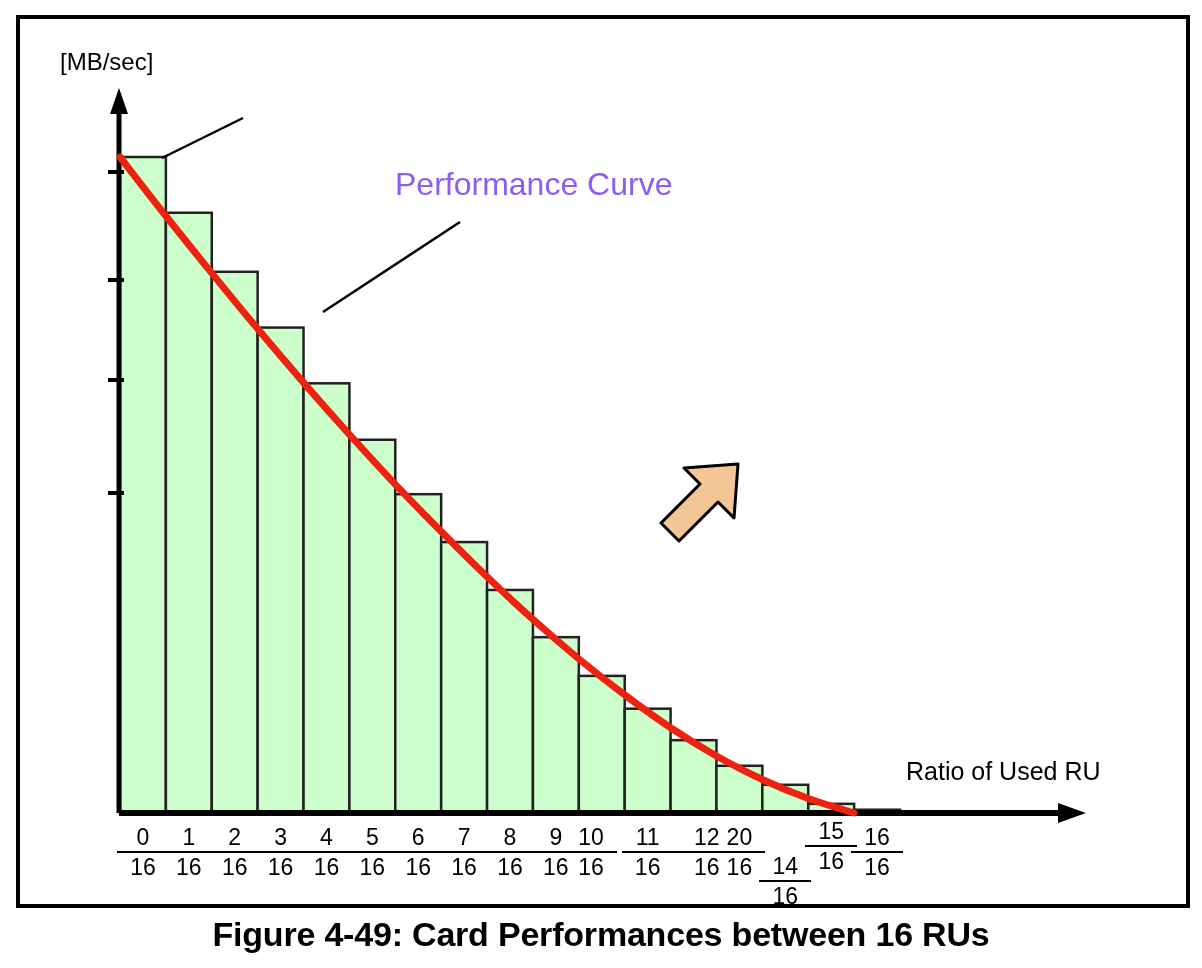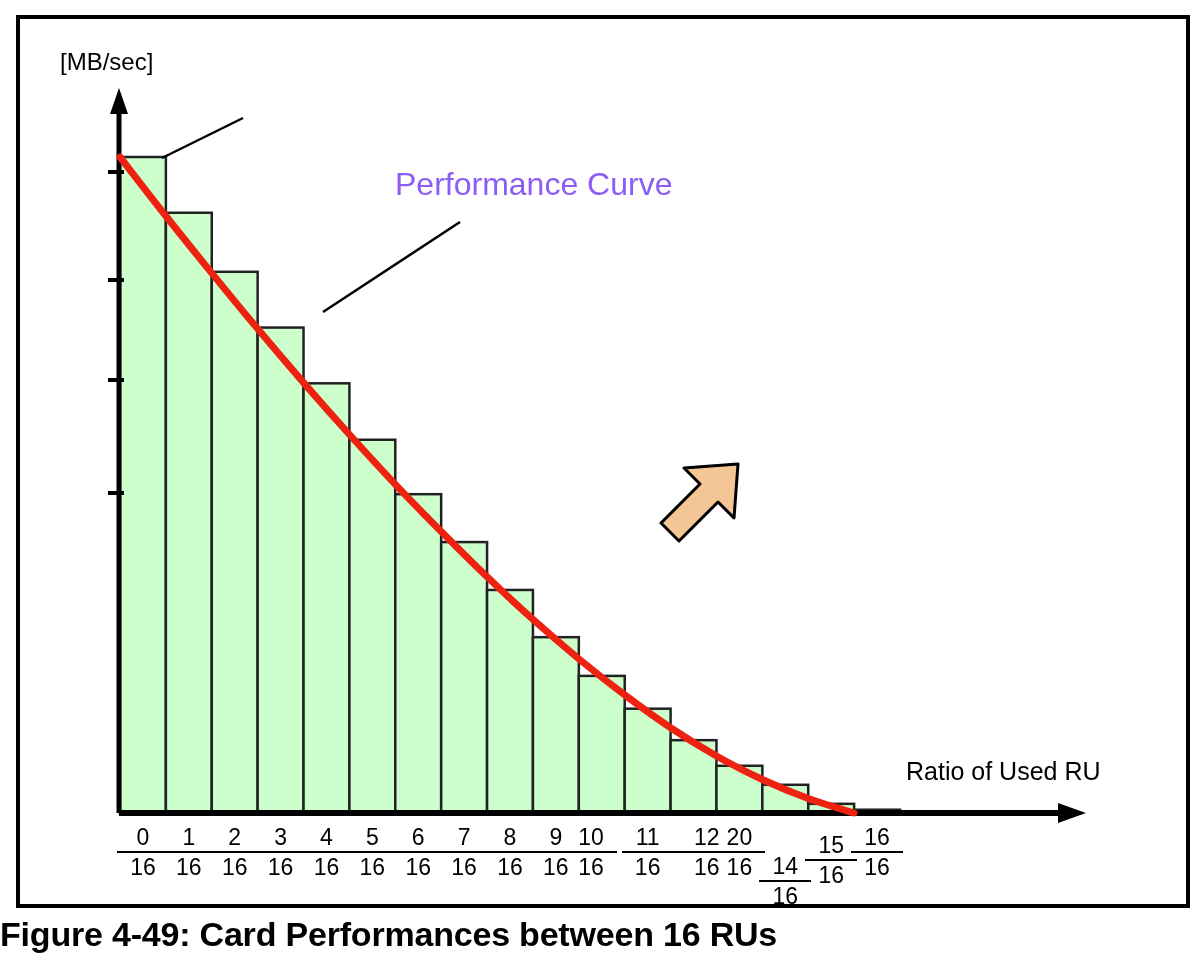--- a/index.html
+++ b/index.html
@@ -1,20 +1,20 @@
 <!DOCTYPE html>
 <html><head>
 <meta charset="utf-8">
 <style>
   html,body{margin:0;padding:0;background:#ffffff;}
   body{width:1202px;height:968px;font-family:"Liberation Sans",sans-serif;position:relative;overflow:hidden;}
   #root{position:absolute;left:0;top:0;width:960px;height:968px;}
   .frame{position:absolute;left:16px;top:15px;width:1174px;height:893px;border:4px solid #000;box-sizing:border-box;background:#fff;}
   .svgwrap{position:absolute;left:0;top:0;width:1202px;height:968px;}
-  .caption{position:absolute;left:0;top:915px;width:1202px;font-size:34px;font-weight:bold;color:#000;font-family:"Liberation Sans",sans-serif;letter-spacing:-0.2px;}
+  .caption{position:absolute;left:0;top:915px;width:1202px;text-align:center;font-size:34px;font-weight:bold;color:#000;font-family:"Liberation Sans",sans-serif;letter-spacing:-0.2px;}
   .lbl{position:absolute;font-family:"Liberation Sans",sans-serif;color:#000;white-space:nowrap;}
   .unit-label{left:60px;top:48px;font-size:24px;}
   .full-perf{left:205px;top:96px;font-size:25px;}
   .perf-curve{left:395px;top:166px;font-size:32px;color:#8b5cf6;}
   .better-perf{left:783px;top:428px;font-size:25px;}
   .ratio-label{left:906px;top:757px;font-size:25px;}
   .xticks{position:absolute;left:0;top:818px;width:1202px;height:66px;}
   .xtick{position:absolute;width:52px;text-align:center;font-family:"Liberation Sans",sans-serif;color:#000;font-size:23px;line-height:1.0;}
   .xtick .num{display:block;padding-bottom:2px;}
   .xtick .den{display:block;border-top:2px solid #000;padding-top:3px;}
@@ -132,21 +132,21 @@
         <span class="den">16</span>
       </div>
       <div class="xtick" style="left: 713.412px; top: 8px;">
         <span class="num">20</span>
         <span class="den">16</span>
       </div>
       <div class="xtick" style="left: 759.294px; top: 8px; margin-top: 29px;">
         <span class="num">14</span>
         <span class="den">16</span>
       </div>
-      <div class="xtick" style="left: 805.176px; top: 16px; text-align: center;">
+      <div class="xtick" style="left: 805.176px; top: 2px; text-align: center;">
         <span class="num">15</span>
         <span class="den">16</span>
       </div>
       <div class="xtick" style="left: 851.059px; top: 8px;">
         <span class="num">16</span>
         <span class="den">16</span>
       </div>
     </div>
 
   <div class="caption">Figure 4-49: Card Performances between 16 RUs</div>

